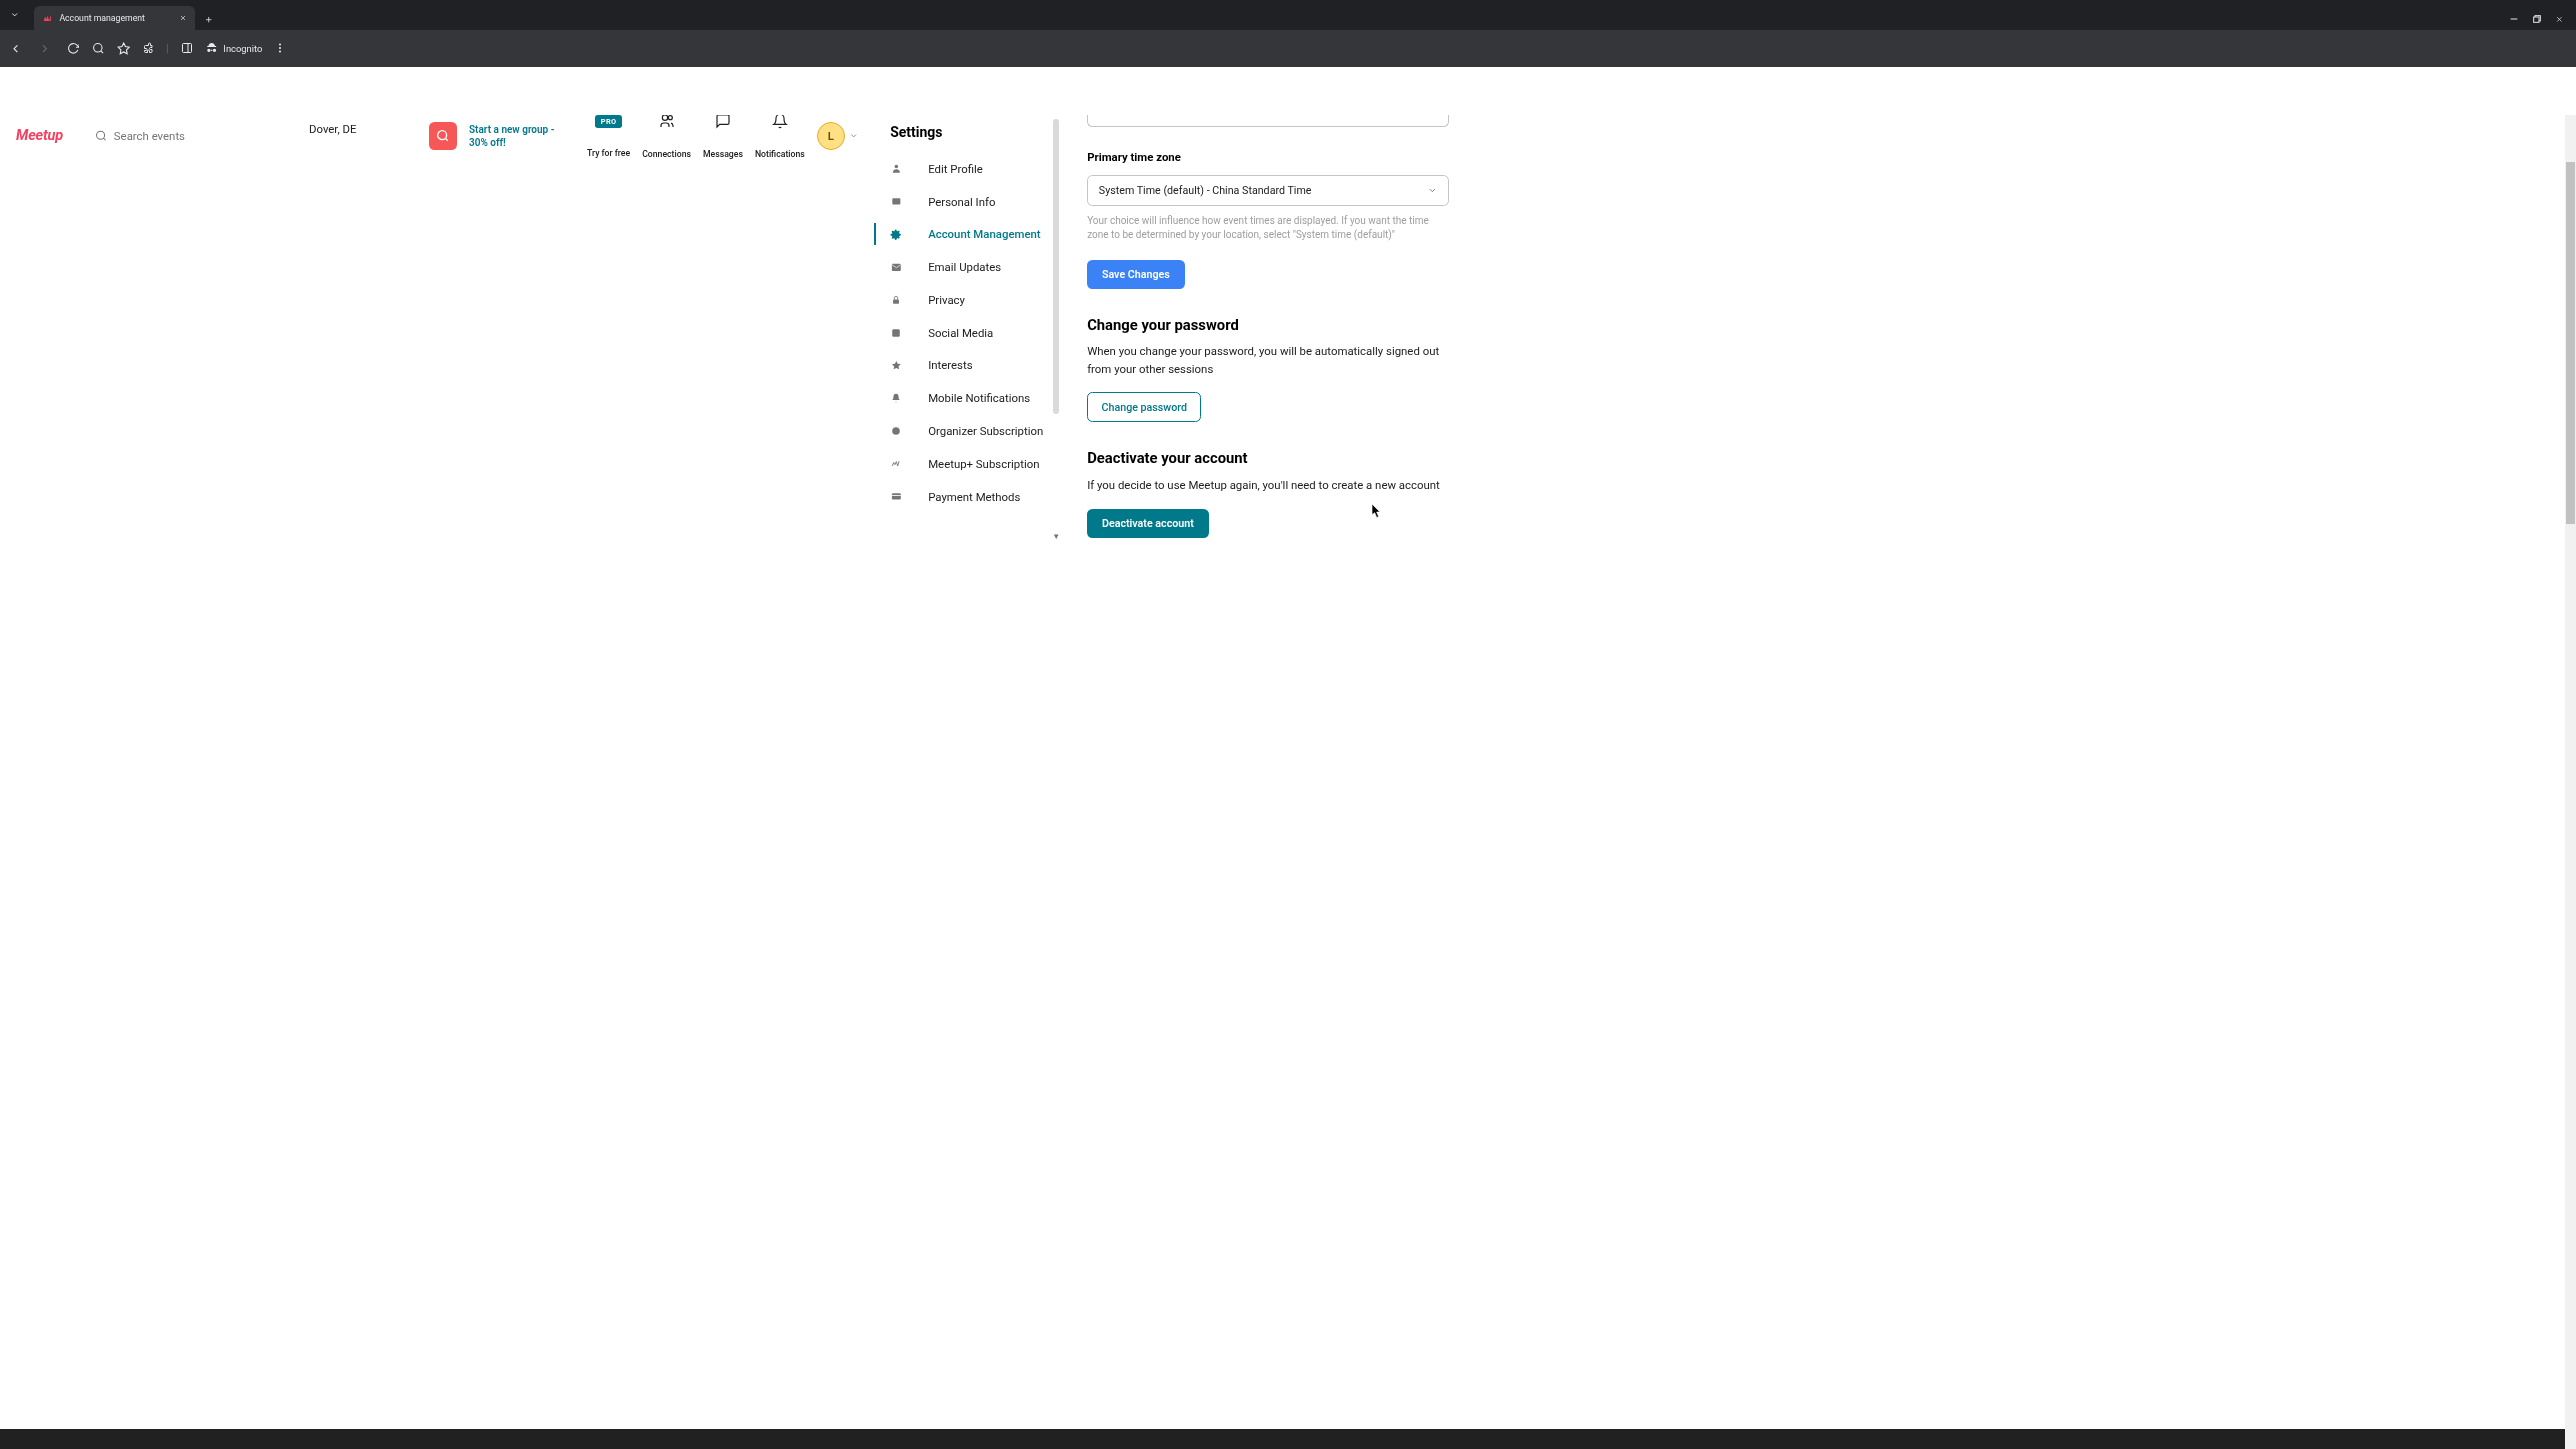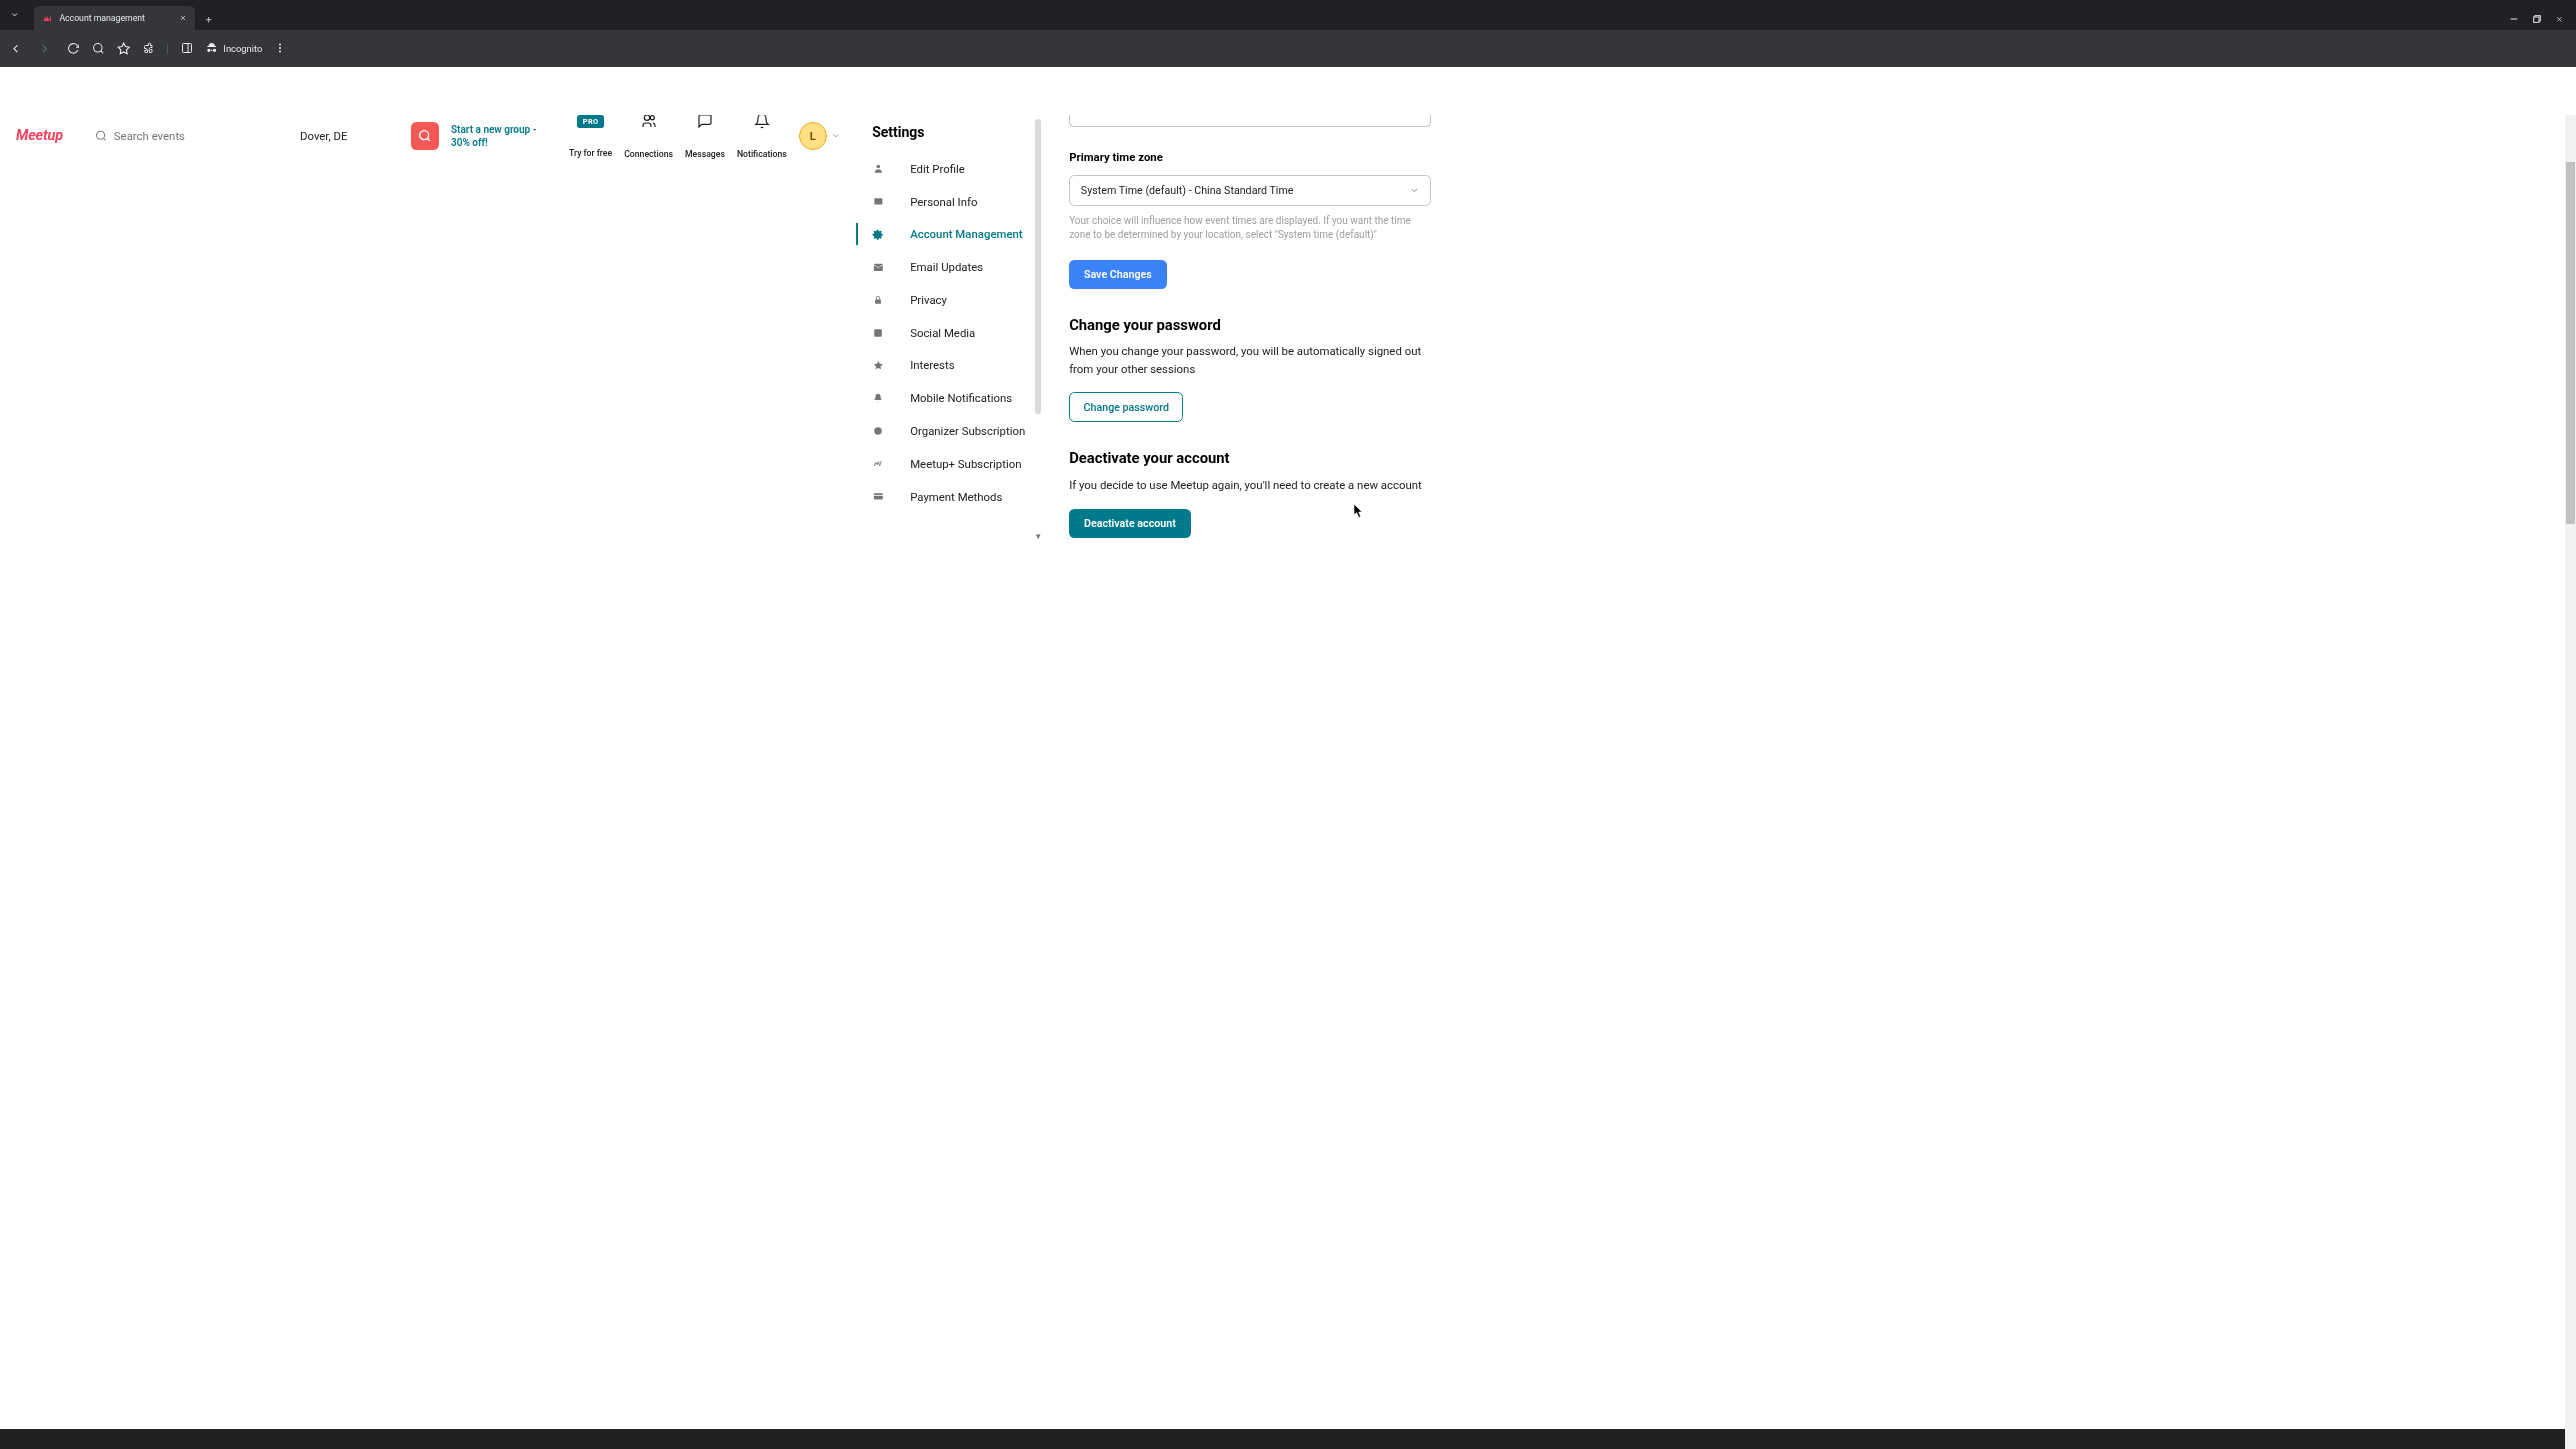--- a/index.html
+++ b/index.html
@@ -26,21 +26,21 @@
 
 
 .page { flex:1; display:flex; background:#fff; position:relative; overflow:hidden;margin-top:48px; }
 .page-scroll { position:absolute; right:0; top:0; width:11.4px; height:100%; background:#f1f1f1; }
 .page-scroll .thumb { position:absolute; right:1.3px; width:8.7px; background:#c1c1c1; top:47px; height:362px; border-radius:0; }
 
 
 .site-header { display:flex; align-items:center; padding:6.7px 16px; gap:12px; border-bottom:0.7px solid transparent; height:43px; }
 .logo { color:#f64060; font-weight:700; font-size:14.8px; font-style:italic; letter-spacing:-0.3px; }
 .logo svg { display:block; }
-.search-wrap { display:flex; align-items:center; gap:4px; flex:0 0 auto; }
+.search-wrap { display:flex; gap:13px; flex:0 0 auto; }
 .search-events { display:flex; align-items:center; gap:6.7px; width:201px; }
 .search-events input { border:none; font-size:11.4px; outline:none; width:100%; color:#212121; }
 .search-loc { font-size:11.4px; color:#212121; width:107px; }
 .search-btn { background:#f65858; width:28px; height:28px; border-radius:5.4px; display:flex; align-items:center; justify-content:center; }
 .promo { color:#00798a; font-size:10px; font-weight:600; line-height:1.3; max-width:94px; }
 .spacer { flex:1; }
 .hdr-item { display:flex; flex-direction:column; align-items:center; gap:20px; font-size:8.7px; color:#212121; font-weight:500; }
 .pro-badge { background:#00798a; color:#fff; font-size:7.4px; font-weight:700; padding:2px 5.4px; border-radius:2.7px; letter-spacing:0.3px; }
 .avatar { width:28px; height:28px; border-radius:50%; background:#ffe082; border:1.3px solid #f5a623; display:flex; align-items:center; justify-content:center; font-weight:600; color:#6d4c00; font-size:11.4px; }
 .avatar-wrap { display:flex; align-items:center; gap:4px; }

